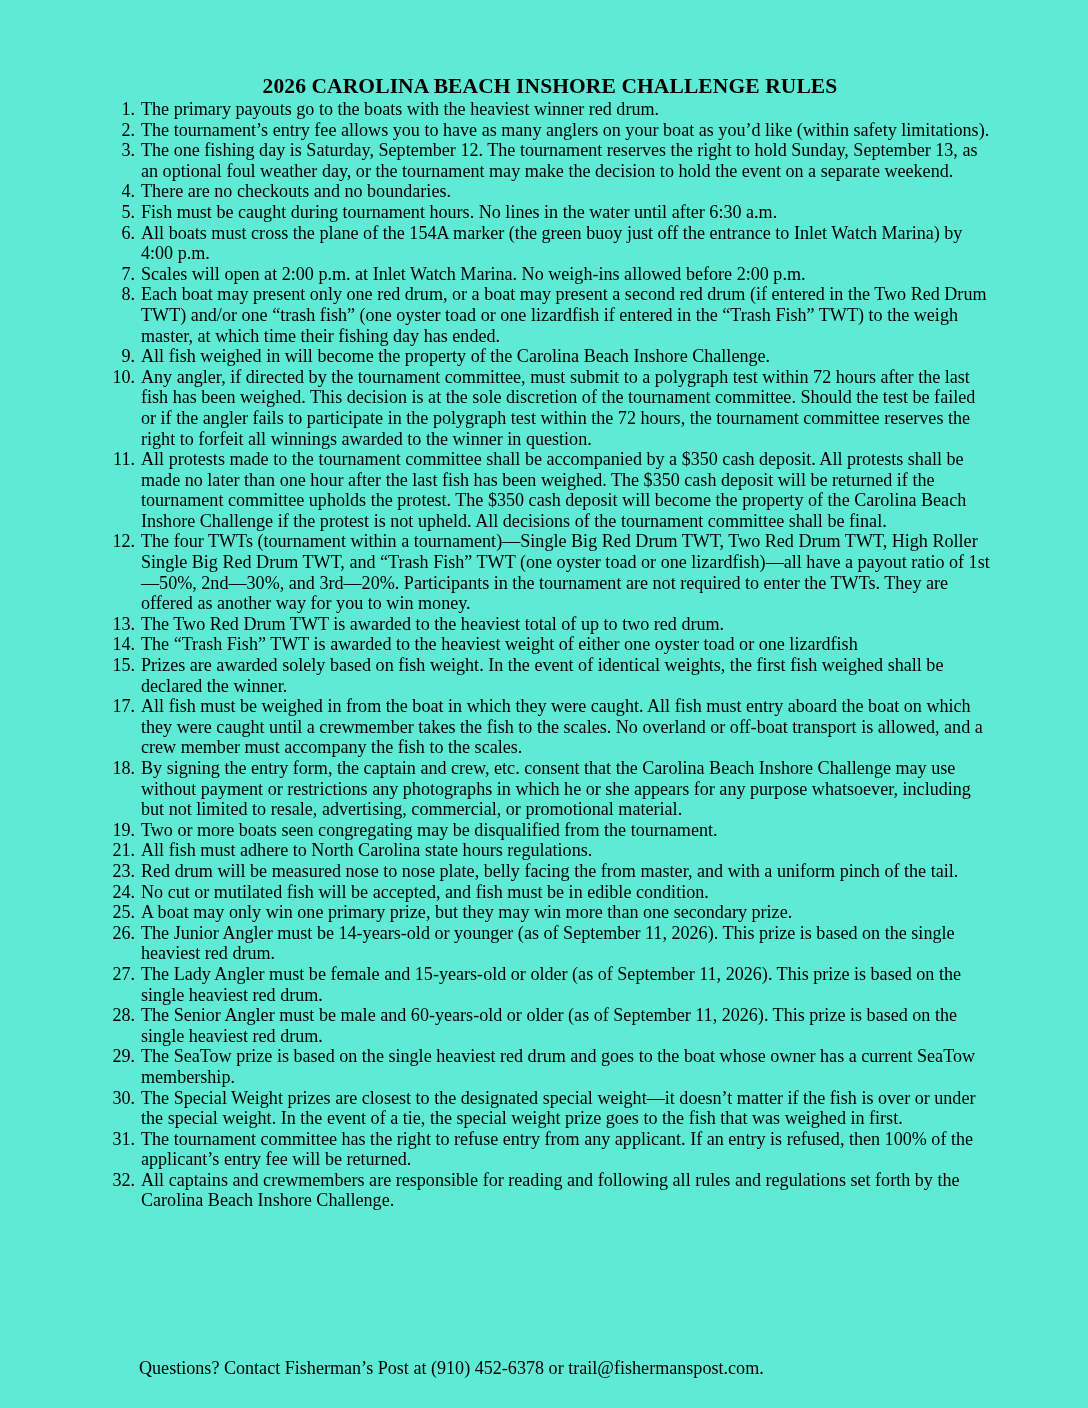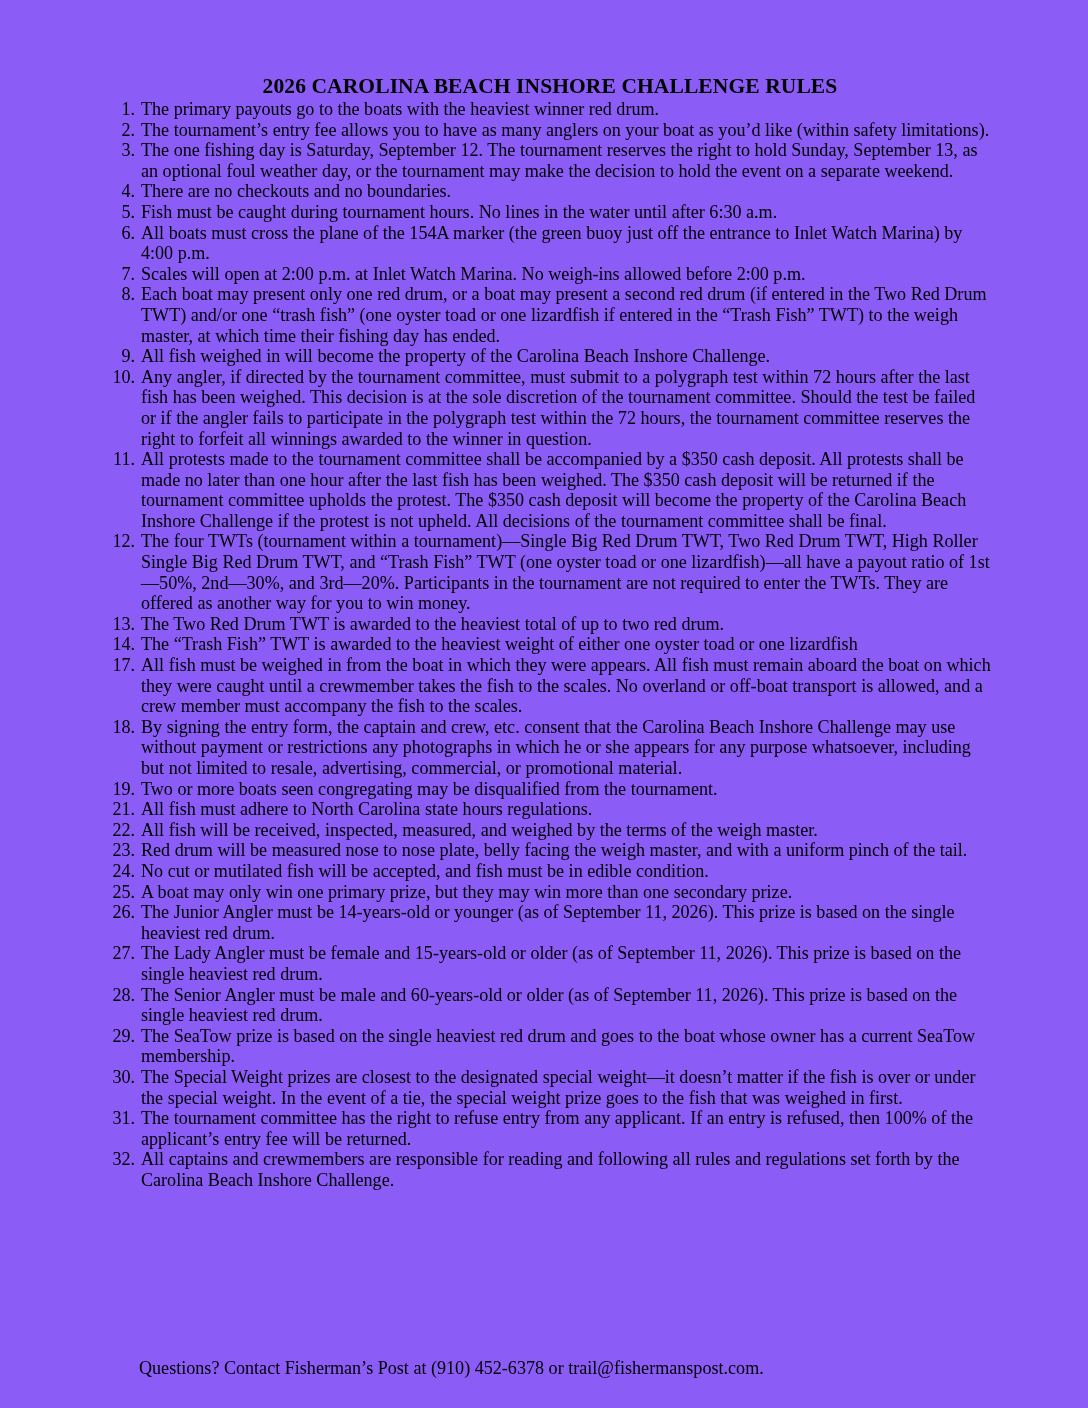--- a/index.html
+++ b/index.html
@@ -68,21 +68,21 @@
     left: 115px;
     top: 1358px;
     font-size: 18.1px;
     line-height: 20.6px;
     margin-left: 24px;
   }
 </style>
 </head>
 <body style="background: rgb(255, 255, 255); color: rgb(0, 0, 0);">
 
-<div class="page" style="background: #8b5cf6;">
+<div class="page" style="background: #5eead4;">
 
   <h1 class="doc-title">2026 CAROLINA BEACH INSHORE CHALLENGE RULES</h1>
 
   <ol class="rules-list">
       <li class="rule-item">
         <span class="rule-num">1.</span>
         <span class="rule-text">The primary payouts go to the boats with the heaviest winner red drum.</span>
       </li>
       <li class="rule-item">
         <span class="rule-num">2.</span>
@@ -130,42 +130,42 @@
       </li>
       <li class="rule-item">
         <span class="rule-num">13.</span>
         <span class="rule-text">The Two Red Drum TWT is awarded to the heaviest total of up to two red drum.</span>
       </li>
       <li class="rule-item">
         <span class="rule-num">14.</span>
         <span class="rule-text">The “Trash Fish” TWT is awarded to the heaviest weight of either one oyster toad or one lizardfish</span>
       </li>
       <li class="rule-item">
+        <span class="rule-num">15.</span>
+        <span class="rule-text">Prizes are awarded solely based on fish weight. In the event of identical weights, the first fish weighed shall be declared the winner.</span>
+      </li>
+      <li class="rule-item">
         <span class="rule-num">17.</span>
-        <span class="rule-text">All fish must be weighed in from the boat in which they were appears. All fish must remain aboard the boat on which they were caught until a crewmember takes the fish to the scales. No overland or off-boat transport is allowed, and a crew member must accompany the fish to the scales.</span>
+        <span class="rule-text">All fish must be weighed in from the boat in which they were caught. All fish must entry aboard the boat on which they were caught until a crewmember takes the fish to the scales. No overland or off-boat transport is allowed, and a crew member must accompany the fish to the scales.</span>
       </li>
       <li class="rule-item">
         <span class="rule-num">18.</span>
         <span class="rule-text">By signing the entry form, the captain and crew, etc. consent that the Carolina Beach Inshore Challenge may use without payment or restrictions any photographs in which he or she appears for any purpose whatsoever, including but not limited to resale, advertising, commercial, or promotional material.</span>
       </li>
       <li class="rule-item">
         <span class="rule-num">19.</span>
         <span class="rule-text">Two or more boats seen congregating may be disqualified from the tournament.</span>
       </li>
       <li class="rule-item">
         <span class="rule-num">21.</span>
         <span class="rule-text">All fish must adhere to North Carolina state hours regulations.</span>
       </li>
       <li class="rule-item">
-        <span class="rule-num">22.</span>
-        <span class="rule-text">All fish will be received, inspected, measured, and weighed by the terms of the weigh master.</span>
-      </li>
-      <li class="rule-item">
         <span class="rule-num">23.</span>
-        <span class="rule-text">Red drum will be measured nose to nose plate, belly facing the weigh master, and with a uniform pinch of the tail.</span>
+        <span class="rule-text">Red drum will be measured nose to nose plate, belly facing the from master, and with a uniform pinch of the tail.</span>
       </li>
       <li class="rule-item">
         <span class="rule-num">24.</span>
         <span class="rule-text">No cut or mutilated fish will be accepted, and fish must be in edible condition.</span>
       </li>
       <li class="rule-item">
         <span class="rule-num">25.</span>
         <span class="rule-text">A boat may only win one primary prize, but they may win more than one secondary prize.</span>
       </li>
       <li class="rule-item">

